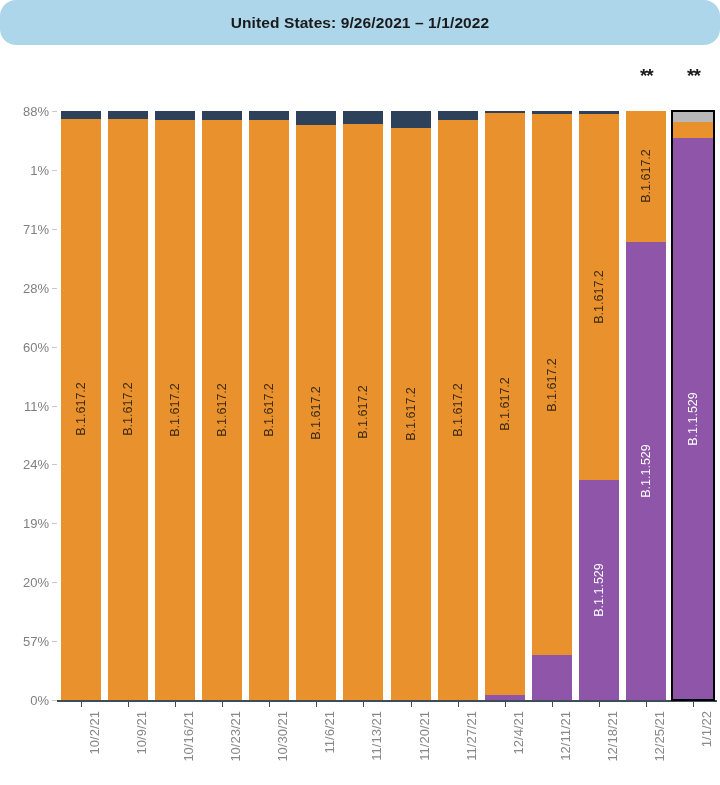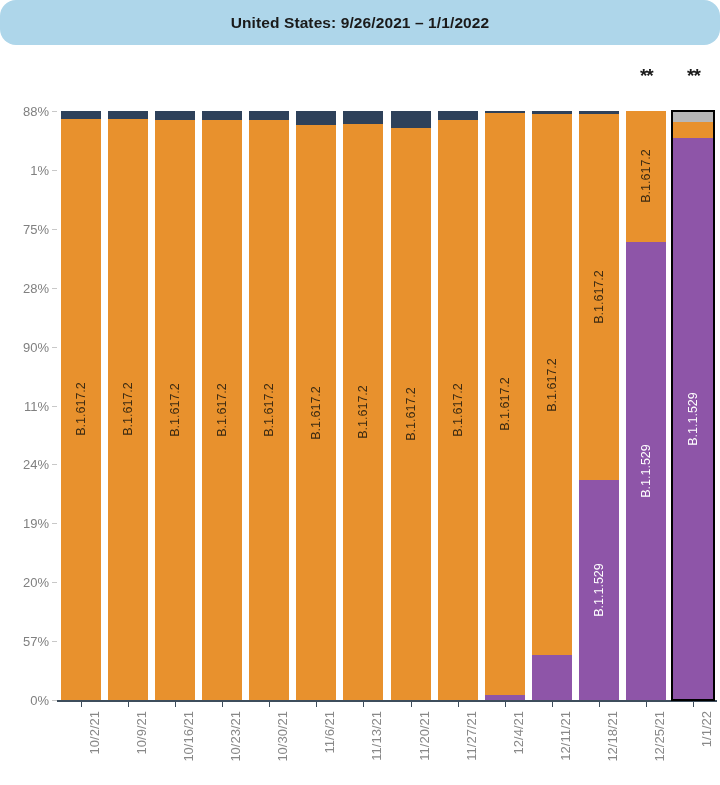--- a/index.html
+++ b/index.html
@@ -182,29 +182,29 @@
         <div class="ytick-wrap" style="top: 353.4px;">
           <div class="ytick-mark"></div>
           <div class="ytick-text">24%</div>
         </div>
         <div class="ytick-wrap" style="top: 294.5px;">
           <div class="ytick-mark"></div>
           <div class="ytick-text">11%</div>
         </div>
         <div class="ytick-wrap" style="top: 235.6px;">
           <div class="ytick-mark"></div>
-          <div class="ytick-text">90%</div>
+          <div class="ytick-text">60%</div>
         </div>
         <div class="ytick-wrap" style="top: 176.7px;">
           <div class="ytick-mark"></div>
           <div class="ytick-text">28%</div>
         </div>
         <div class="ytick-wrap" style="top: 117.8px;">
           <div class="ytick-mark"></div>
-          <div class="ytick-text">75%</div>
+          <div class="ytick-text">71%</div>
         </div>
         <div class="ytick-wrap" style="top: 58.9px;">
           <div class="ytick-mark"></div>
           <div class="ytick-text">1%</div>
         </div>
         <div class="ytick-wrap" style="top: 0px;">
           <div class="ytick-mark"></div>
           <div class="ytick-text">88%</div>
         </div>
       </div>

